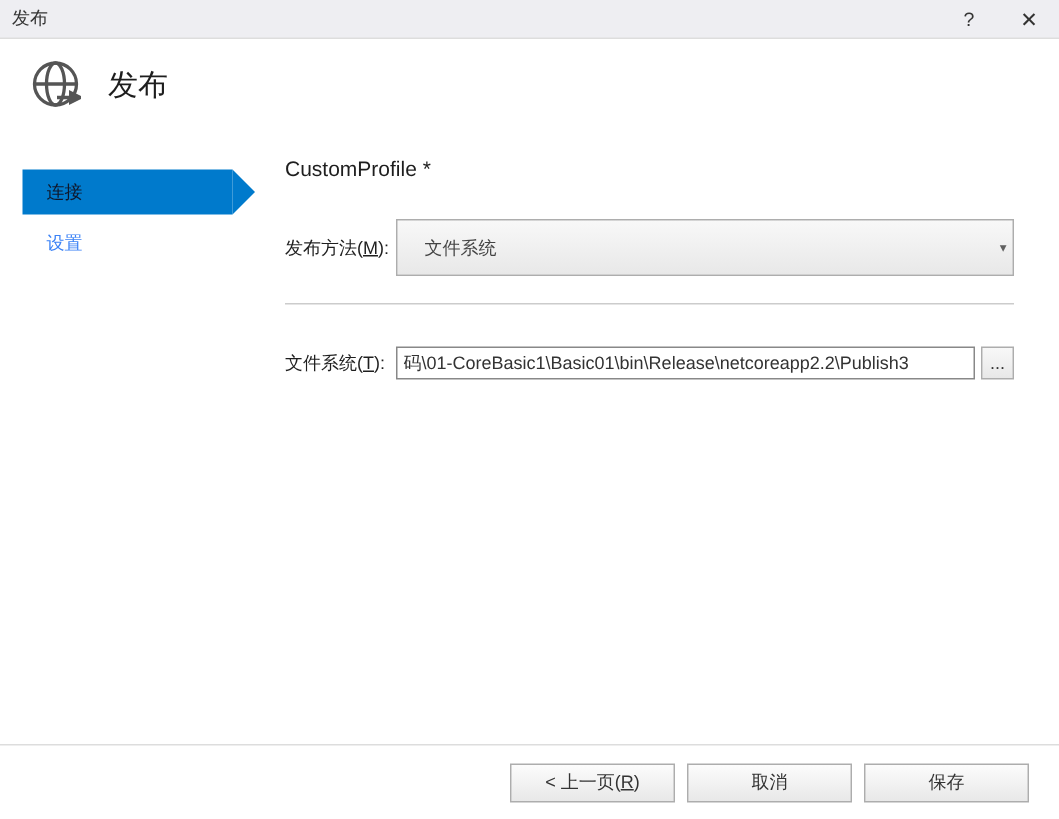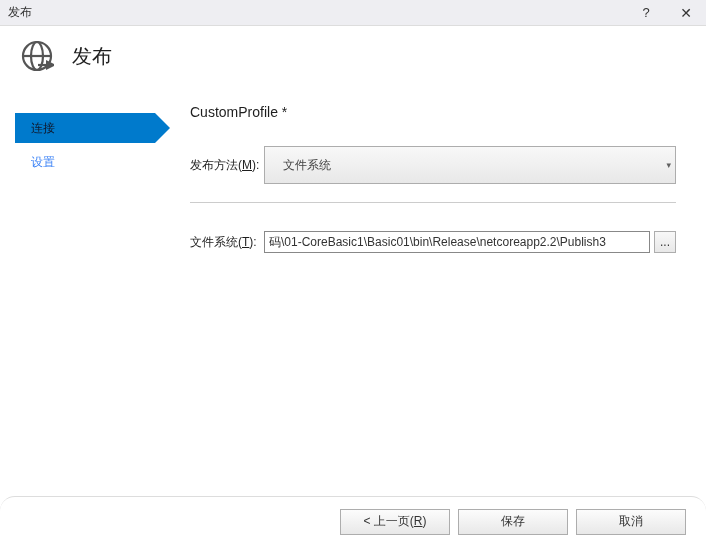--- a/index.html
+++ b/index.html
@@ -104,21 +104,20 @@
     position: absolute;
     left: 0; right: 0; bottom: 0;
     height: 50px;
     display: flex;
     justify-content: flex-end;
     align-items: center;
     gap: 8px;
     padding-right: 20px;
     border-top: 1px solid #ddd;
     background: #fff;
-    border-radius: 15px;
   }
   .footer button {
     width: 110px; height: 26px;
     border: 1px solid #adadad;
     background: linear-gradient(#fcfcfc,#e8e8e8);
     font-family: inherit; font-size: 12px; color: #333;
     cursor: pointer;
   }
   .footer button .k { text-decoration: underline; }
 </style>
@@ -178,15 +177,15 @@
         <div class="browse-btn">
           <span>...</span>
         </div>
       </div>
     </div>
   </div>
 </div>
 
 <div class="footer">
   <button><span>&lt; 上一页(</span><span class="k">R</span><span>)</span></button>
+  <button>取消</button>
   <button>保存</button>
-  <button>取消</button>
 </div>
 
 </body></html>

